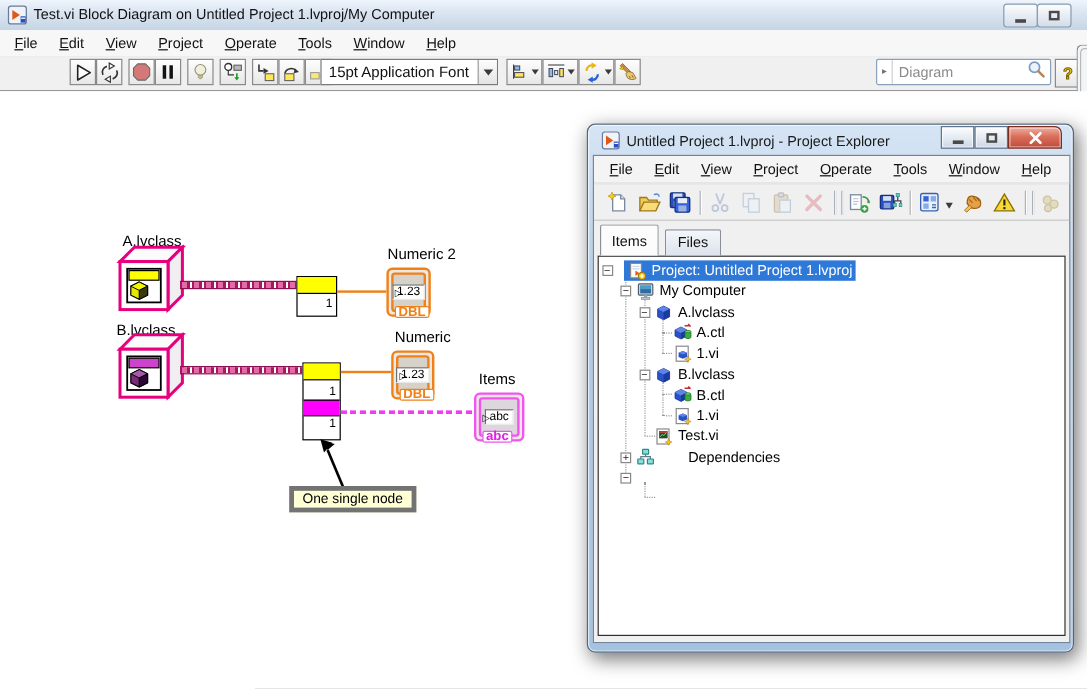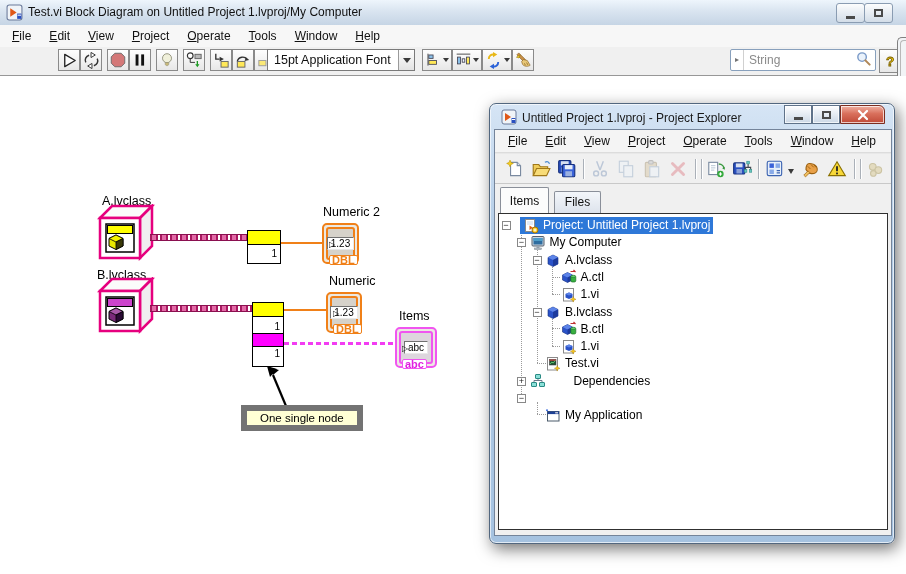--- a/index.html
+++ b/index.html
@@ -52,22 +52,22 @@
   .term{position:absolute;border:2px solid;border-radius:5px;padding:2px;background:#ece9e2;box-sizing:border-box;}
   .term-inner{width:100%;height:100%;border:2px solid;border-radius:3px;background:#d6d2ca;
     display:flex;align-items:center;justify-content:center;box-sizing:border-box;position:relative;}
   .term-arrow{position:absolute;left:1px;top:50%;transform:translateY(-50%);font-size:8px;color:#111;}
   .term-val{background:#fff;border:1px solid;border-color:#707070 #e8e8e8 #e8e8e8 #707070;
     font-size:10px;padding:0px 3px;color:#000;}
   .term-tag{position:absolute;left:5px;bottom:-3px;font-size:11px;font-weight:bold;
     background:#fff;border:1.5px solid;padding:0 2px;border-radius:2px;line-height:8px;}
   .orange{border-color:#f08018;color:#f08018;}
   .pink{border-color:#f055f0;color:#e020e0;}
-  .annot{position:absolute;background:#ffffd5;border:6px solid #737373;font-size:11.5px;
-    padding:1px 13px;color:#000;white-space:nowrap;}
+  .annot{position:absolute;background:#ffffd5;border:4px solid #737373;font-size:11.5px;
+    padding:1px 7px;color:#000;white-space:nowrap;}
   
   #pe-window{position:absolute;left:489px;top:103px;width:406px;height:441px;border-radius:7px;
     background:linear-gradient(#d6e5f5,#b3cce6 30%,#a5c2e0);border:1px solid #52677f;
     box-shadow:3px 5px 16px rgba(0,0,0,.55), inset 0 0 0 1px rgba(255,255,255,.65);box-sizing:border-box;}
   .pe-title{position:absolute;left:32px;top:7px;font-size:12px;color:#1a1a1a;white-space:nowrap;}
   .pe-icon{position:absolute;left:11px;top:5px;width:16px;height:16px;}
   .pe-capbtn{position:absolute;top:1px;height:19px;border:1px solid #5f7289;display:flex;align-items:center;justify-content:center;box-sizing:border-box;
     background:linear-gradient(#fdfdfe,#e7edf4 45%,#ccd8e6);box-shadow:inset 0 0 0 1px rgba(255,255,255,.7);}
   .pe-close{background:linear-gradient(#f0b0a2,#d9705c 45%,#c04a38);border:1px solid #7c2d20;border-radius:0 6px 0 0;}
   #pe-content{position:absolute;left:4px;top:25px;width:398px;height:407px;background:#f0f0f0;
@@ -234,21 +234,21 @@
           <svg viewBox="0 0 20 20" width="19" height="19">
             <path d="M3 4l2-2 7 7-2 2z" fill="#c89048" stroke="#7a5010" stroke-width="0.6"></path>
             <path d="M10 9l4 1 3 5c-2 1.6-6 1.6-8-.9l-1-3.1z" fill="#e8c878" stroke="#7a5010" stroke-width="0.6"></path>
             <path d="M11 13l1 2M13.2 12.2l1.4 2.4" stroke="#7a5010" stroke-width="0.7"></path>
             <path d="M2.5 6.5L6.5 4l-1.2 3.4z" fill="#ffe020" stroke="#806000" stroke-width="0.5"></path>
           </svg>
         </span>
       </div>
     <div class="searchbox">
       <span class="s-handle">▸</span>
-      <span class="s-text">String</span>
+      <span class="s-text">Diagram</span>
       <span style="width:20px;">
         <svg viewBox="0 0 18 18" width="17" height="17">
             <circle cx="7.5" cy="7.5" r="4.5" fill="#eaf2fb" stroke="#7a9ac8" stroke-width="1.5"></circle>
             <path d="M11 11l4.5 4.5" stroke="#b08858" stroke-width="2.2" stroke-linecap="round"></path>
           </svg>
       </span>
     </div>
     <div class="helpbtn">
       <svg viewBox="0 0 20 20" width="18" height="18">
           <text x="10" y="15.5" font-size="15" font-weight="bold" text-anchor="middle" fill="#f0c810" stroke="#7a6000" stroke-width="0.9">?</text>
@@ -648,30 +648,17 @@
                   <rect x="1.5" y="9.5" width="5" height="4" rx="0.5" fill="#8ae0d8" stroke="#2a8a84"></rect>
                   <rect x="9.5" y="9.5" width="5" height="4" rx="0.5" fill="#8ae0d8" stroke="#2a8a84"></rect>
                 </svg>
               </span>
               <span class="tlabel">Dependencies</span>
             </span>
           </div>
           <div class="trow" style="top: 176px;">
             <span class="expander" style="left: 18px; top: 4px;">−</span>
           </div>
-          <div class="trow" style="top: 193.3px;">
-            <span class="tcell" style="left: 43px;">
-              <span class="ticon">
-                <svg viewBox="0 0 16 16" width="16" height="16">
-                  <circle cx="2" cy="2.2" r="1" fill="#3a6ae0"></circle>
-                  <rect x="2.5" y="3.5" width="11.5" height="9.5" fill="#fff" stroke="#4a5a6a"></rect>
-                  <rect x="2.5" y="3.5" width="11.5" height="2.6" fill="#1c3f94"></rect>
-                  <rect x="10.2" y="4.2" width="2.8" height="1.2" fill="#e8e8e8"></rect>
-                </svg>
-              </span>
-              <span class="tlabel">My Application</span>
-            </span>
-          </div>
         </div>
     </div>
   </div>
 
 </div>
 
 </body></html>

